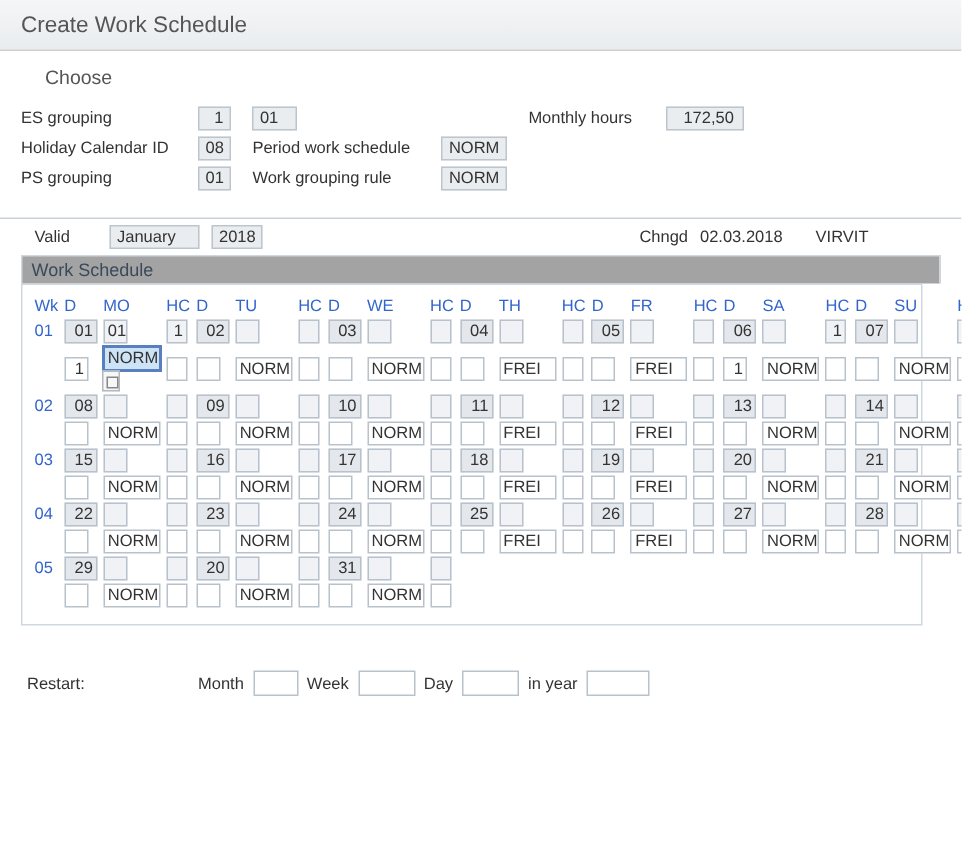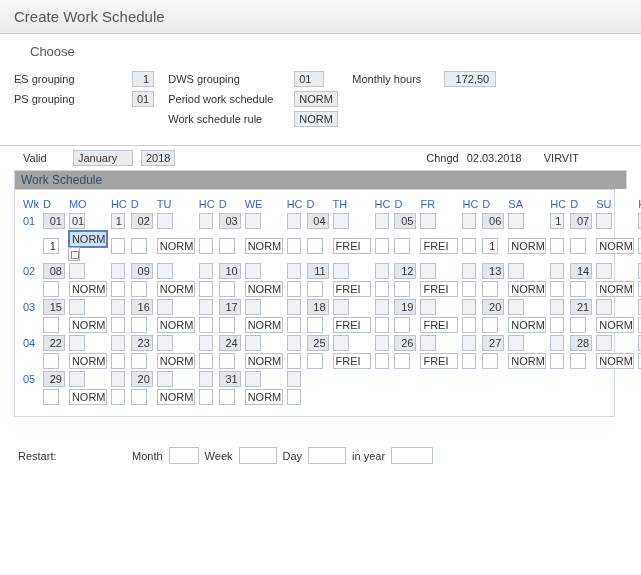--- a/index.html
+++ b/index.html
@@ -175,36 +175,39 @@
 
 <div class="form-area">
   <div class="form-cols">
 
     <div class="form-col">
       <div class="form-row">
         <span class="form-label w1">ES grouping</span>
         <span class="val-box">1</span>
       </div>
       <div class="form-row">
+        <span class="form-label w1">Holiday Calendar ID</span>
+        <span class="val-box">08</span>
+      </div>
+      <div class="form-row">
         <span class="form-label w1">PS grouping</span>
         <span class="val-box">01</span>
       </div>
     </div>
 
     <div class="form-col">
       <div class="form-row">
-        <span class="form-label w2">DWS grouping</span>
         <span class="val-box left" style="min-width:30px">01</span>
       </div>
       <div class="form-row">
         <span class="form-label w2">Period work schedule</span>
         <span class="val-box left md">NORM</span>
       </div>
       <div class="form-row">
-        <span class="form-label w2">Work schedule rule</span>
+        <span class="form-label w2">Work grouping rule</span>
         <span class="val-box left md">NORM</span>
       </div>
     </div>
 
     <div class="form-col">
       <div class="form-row">
         <span class="form-label w3">Monthly hours</span>
         <span class="val-box lg">172,50</span>
       </div>
     </div>

